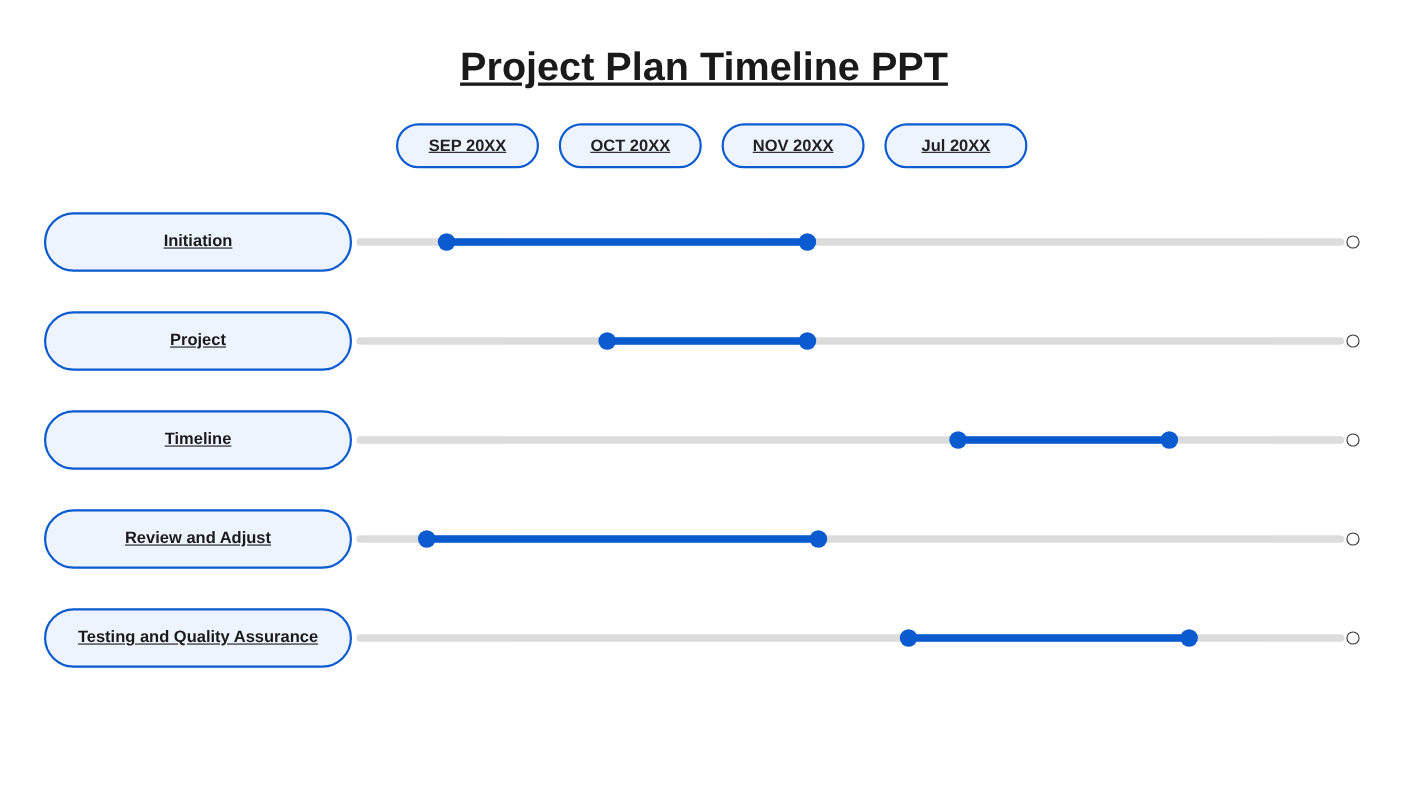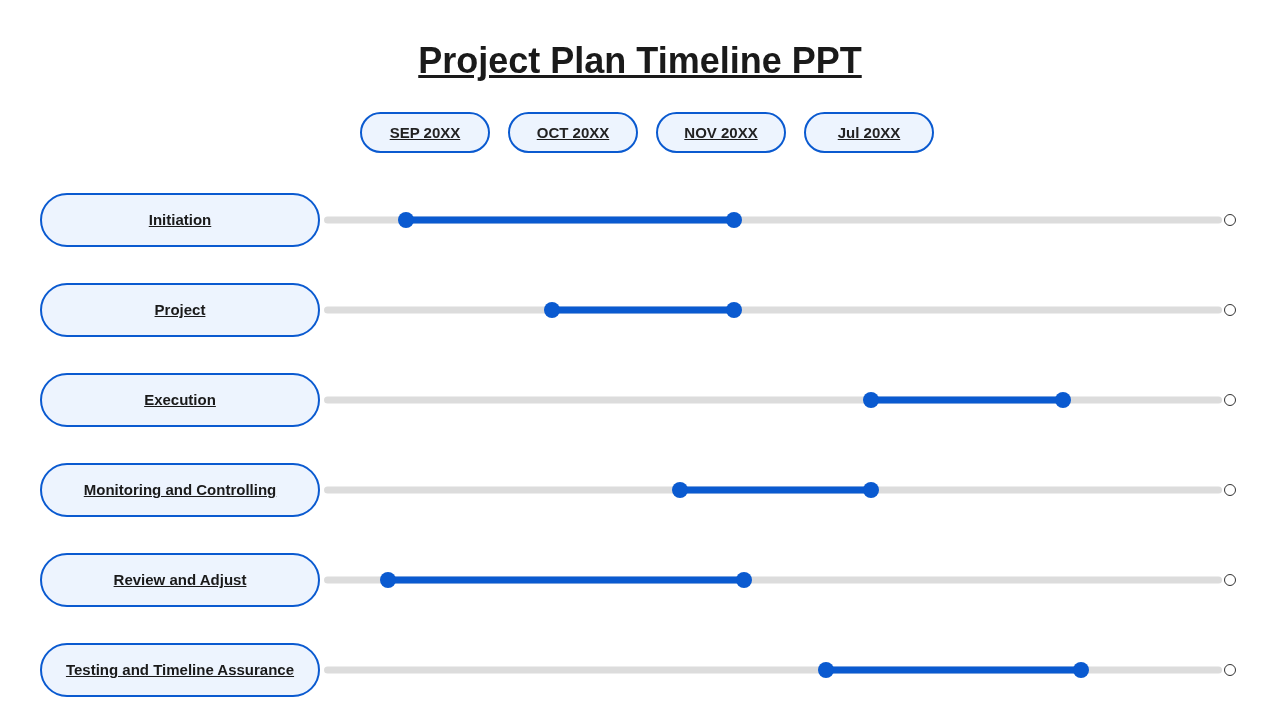--- a/index.html
+++ b/index.html
@@ -147,54 +147,44 @@
       <div class="track-wrap">
         <div class="track"></div>
         <div class="bar" style="left: 25%; width: 20%;"></div>
         <div class="dot-start" style="left: 25%;"></div>
         <div class="dot-end" style="left: 45%;"></div>
         <div class="end-circle"></div>
       </div>
     </div>
 
     <div class="row">
-      <div class="phase-pill">Execution</div>
+      <div class="phase-pill">Timeline</div>
       <div class="track-wrap">
         <div class="track"></div>
         <div class="bar" style="left: 60%; width: 21%;"></div>
         <div class="dot-start" style="left: 60%;"></div>
         <div class="dot-end" style="left: 81%;"></div>
         <div class="end-circle"></div>
       </div>
     </div>
 
-    <div class="row">
-      <div class="phase-pill">Monitoring and Controlling</div>
-      <div class="track-wrap">
-        <div class="track"></div>
-        <div class="bar" style="left: 39%; width: 21%;"></div>
-        <div class="dot-start" style="left: 39%;"></div>
-        <div class="dot-end" style="left: 60%;"></div>
-        <div class="end-circle"></div>
-      </div>
-    </div>
 
     <div class="row">
       <div class="phase-pill">Review and Adjust</div>
       <div class="track-wrap">
         <div class="track"></div>
         <div class="bar" style="left: 7%; width: 39%;"></div>
         <div class="dot-start" style="left: 7%;"></div>
         <div class="dot-end" style="left: 46%;"></div>
         <div class="end-circle"></div>
       </div>
     </div>
 
     <div class="row">
-      <div class="phase-pill">Testing and Timeline Assurance</div>
+      <div class="phase-pill">Testing and Quality Assurance</div>
       <div class="track-wrap">
         <div class="track"></div>
         <div class="bar" style="left: 55%; width: 28%;"></div>
         <div class="dot-start" style="left: 55%;"></div>
         <div class="dot-end" style="left: 83%;"></div>
         <div class="end-circle"></div>
       </div>
     </div>
 
   </div>

